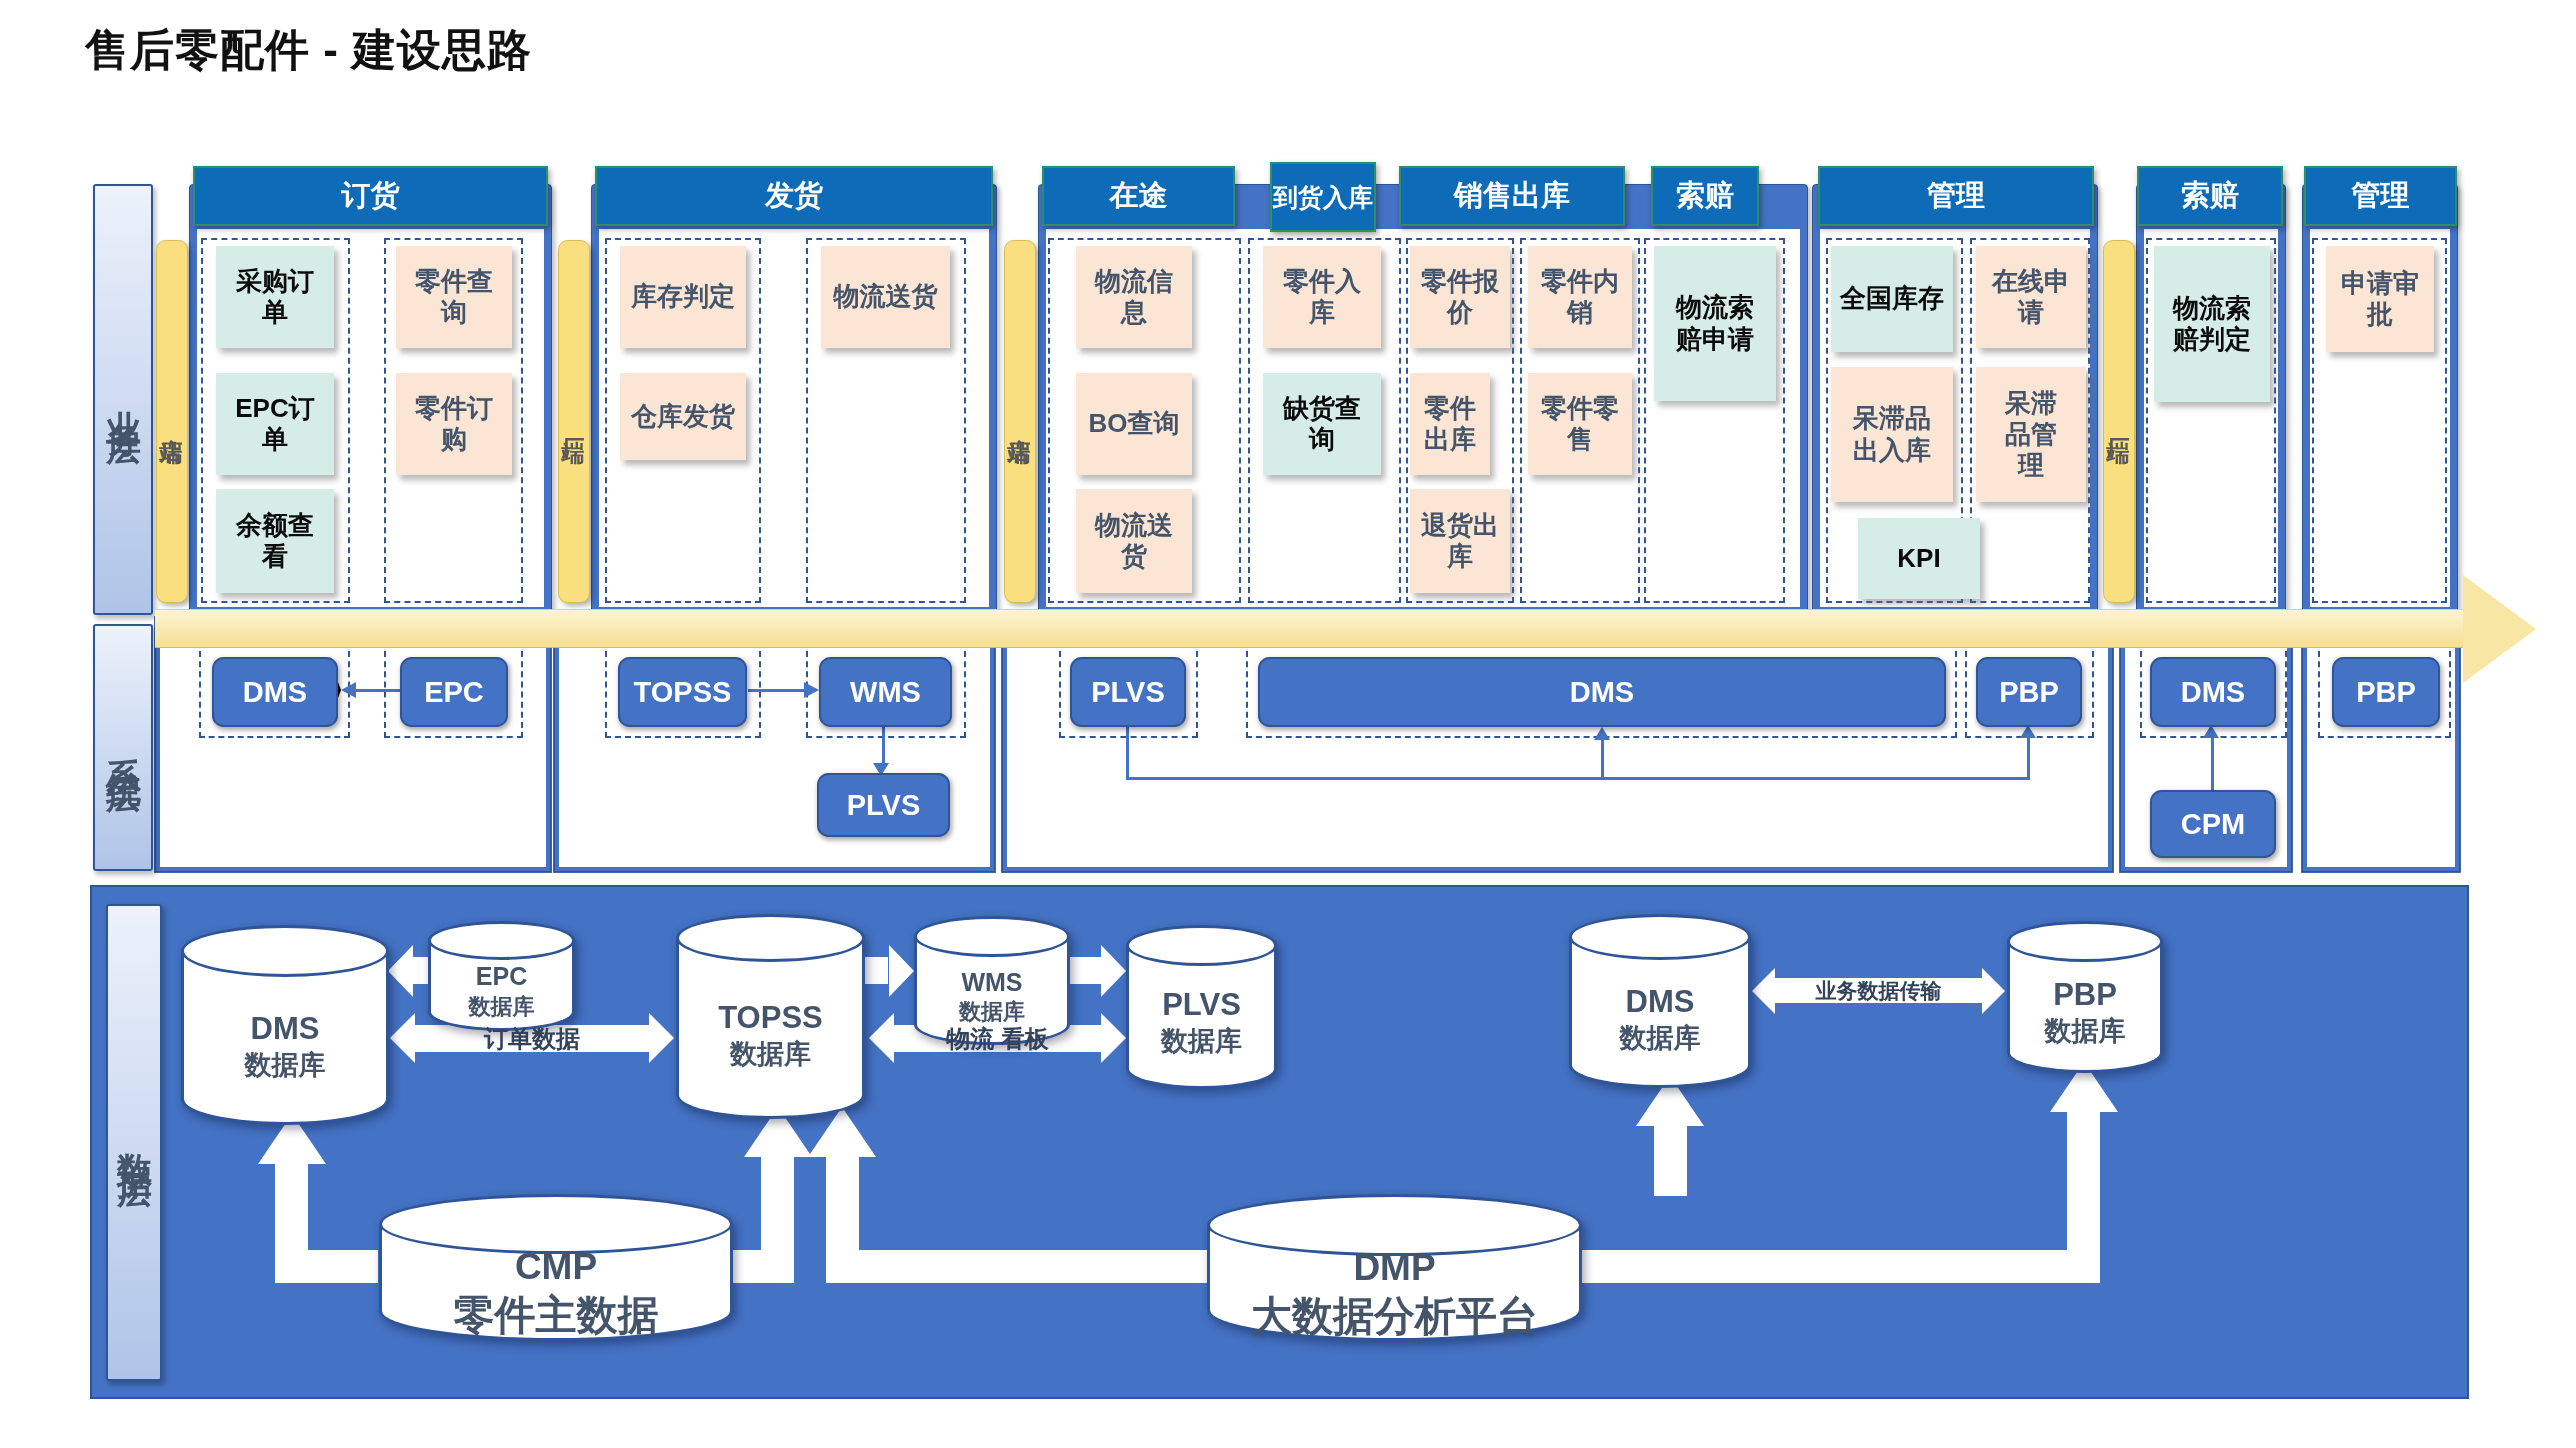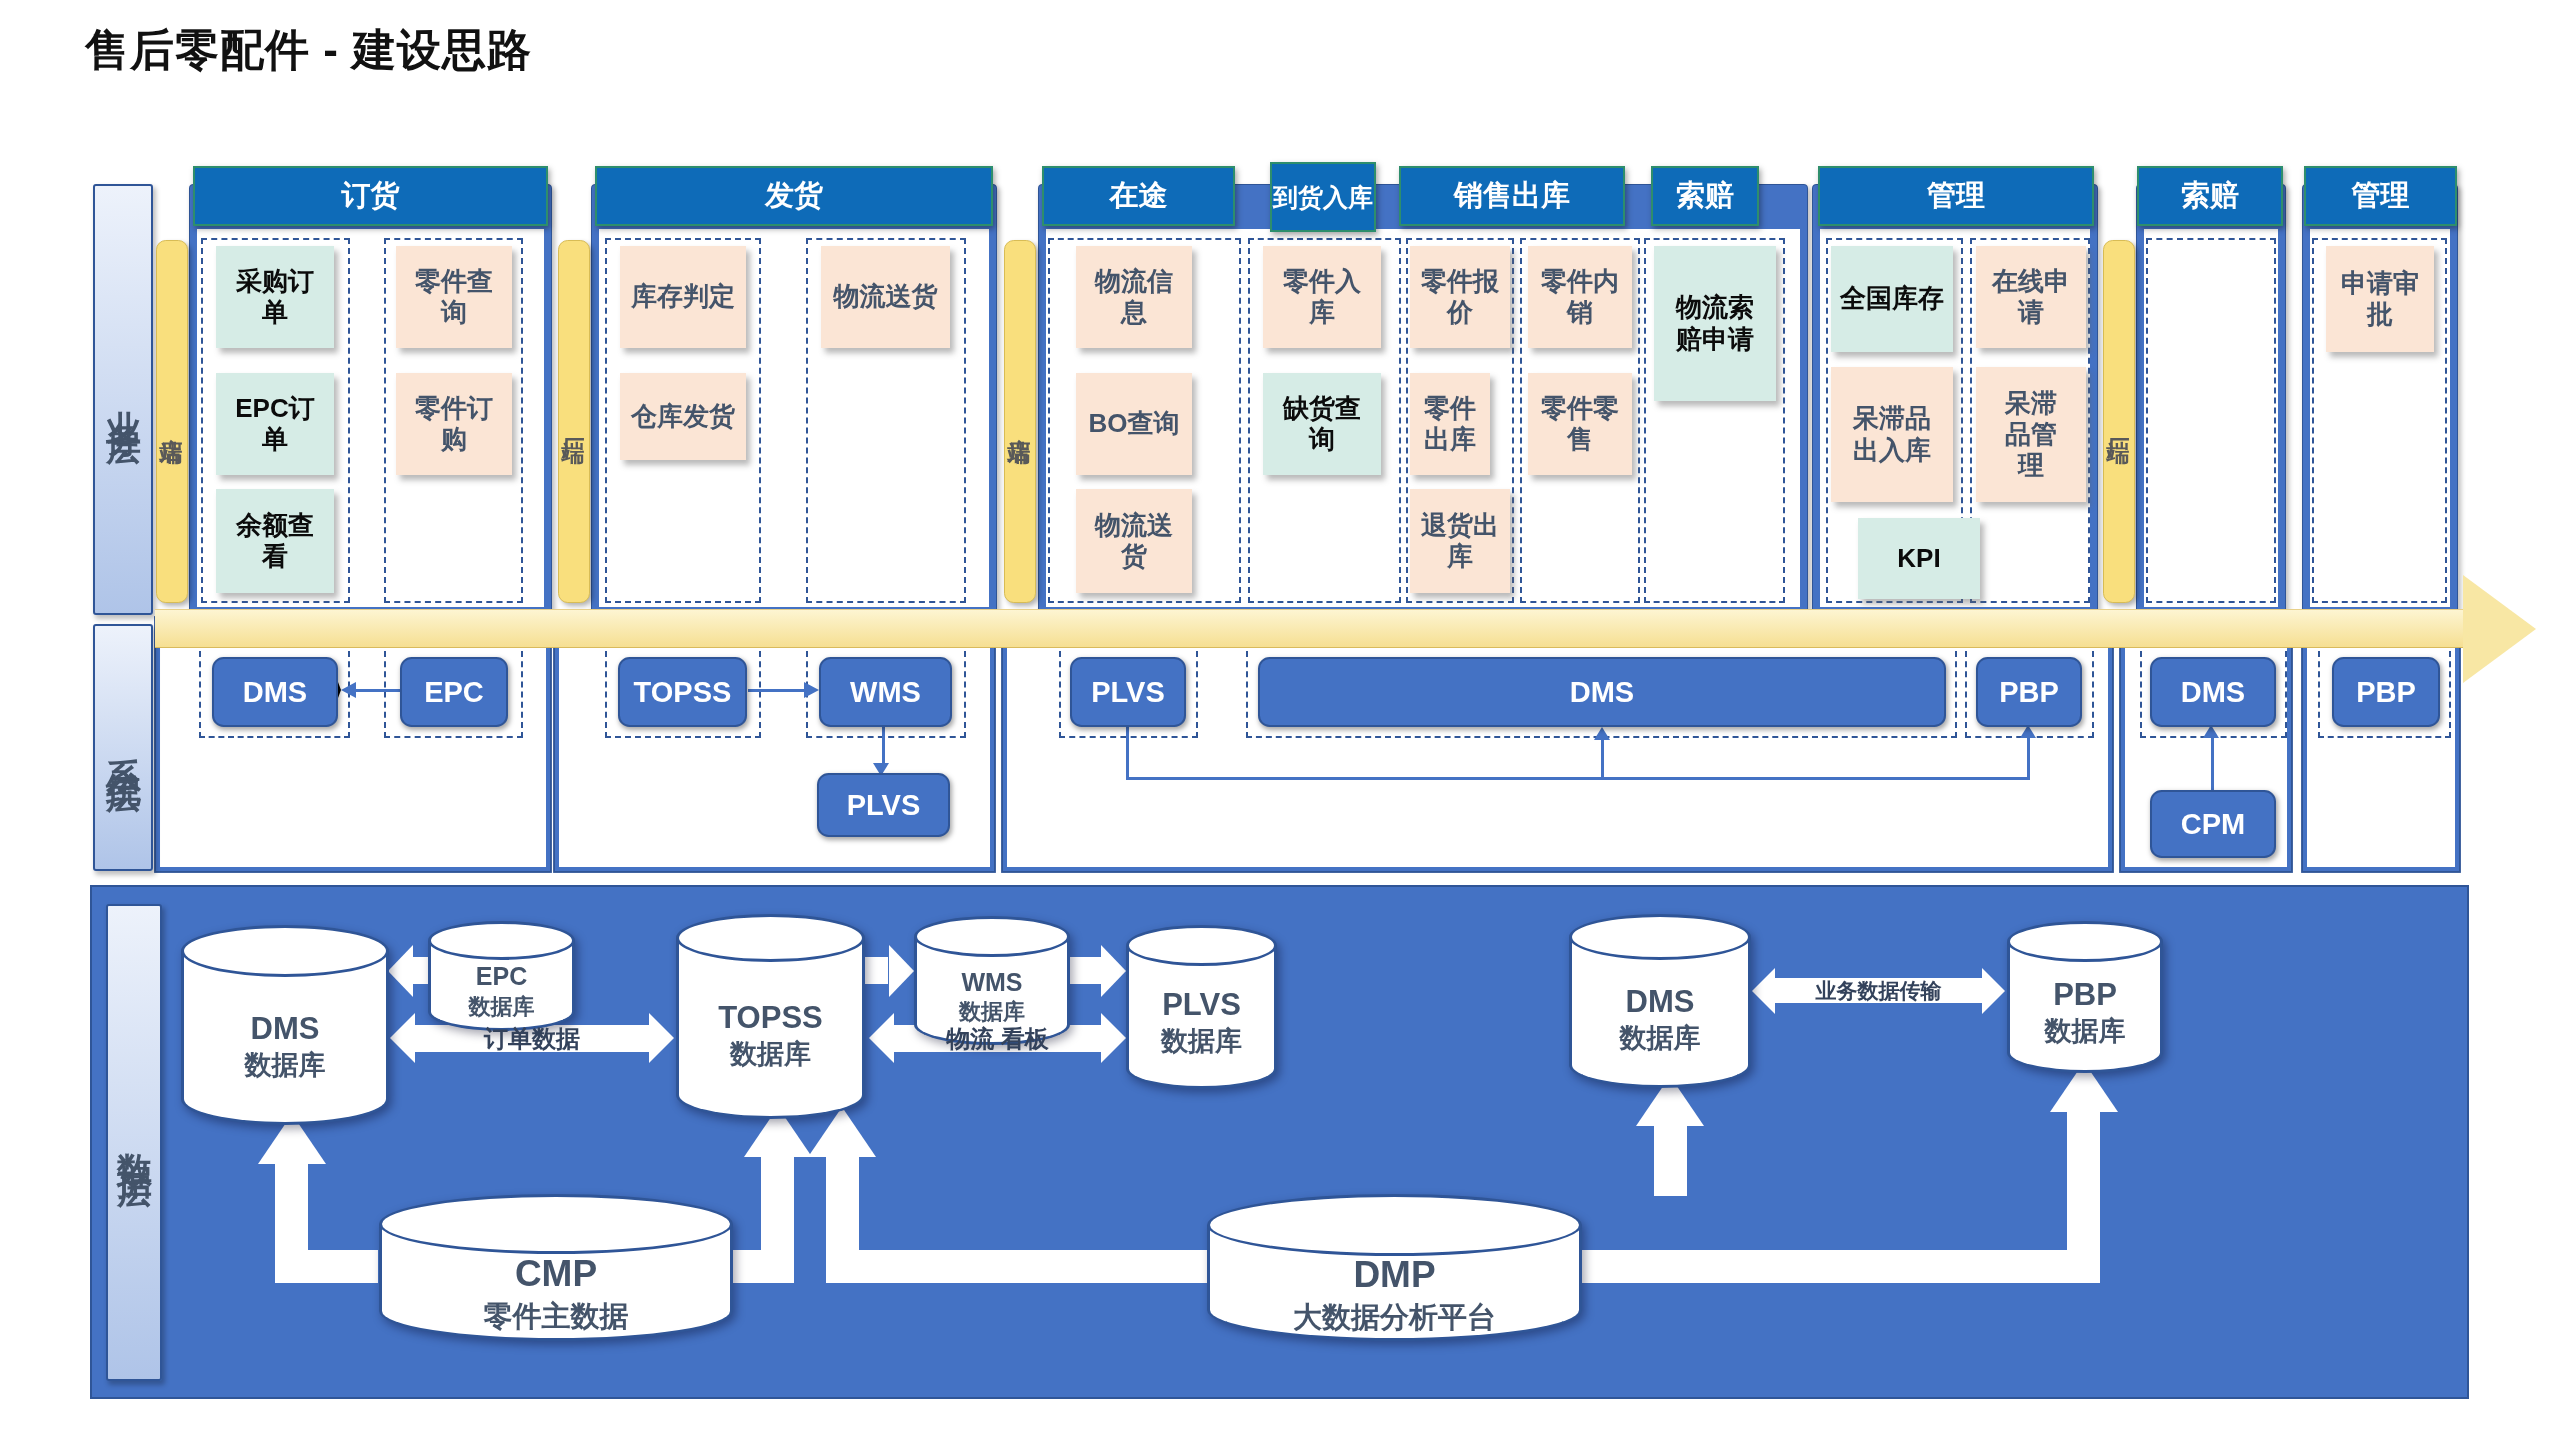--- a/index.html
+++ b/index.html
@@ -53,21 +53,21 @@
   .cyl .cap{position:absolute;left:0;right:0;top:0;height:var(--cap);background:#fff;
             border:3.9px solid #2F5597;border-radius:50%;z-index:3;box-sizing:border-box;}
   .cyl .body{position:absolute;left:0;right:0;top:calc(var(--cap)/2);bottom:0;background:#fff;
              border:3.9px solid #2F5597;border-top:none;box-sizing:border-box;
              border-radius:0 0 50% 50% / 0 0 calc(var(--cap)/2) calc(var(--cap)/2);z-index:2;}
   .cyl .txt{position:absolute;left:0;right:0;top:var(--cap);bottom:9.7px;display:flex;
             flex-direction:column;align-items:center;justify-content:center;z-index:4;
             color:#44546A;font-weight:700;text-align:center;line-height:1.25;}
   .cyl .nm{font-size:31px;} .cyl .sb{font-size:27px;}
   .cyl.small .nm{font-size:25px;} .cyl.small .sb{font-size:22px;}
-  .cyl.big .nm{font-size:37px;} .cyl.big .sb{font-size:29px;}
+  .cyl.big .nm{font-size:37px;} .cyl.big .sb{font-size:41px;}
   
   .wbar{background:#fff;z-index:6;}
   .wtri{width:0;height:0;z-index:6;}
   .flabel{color:#33425B;font-weight:700;text-align:center;z-index:8;}
 </style>
 </head>
 <body>
 
 <div class="canvas">
 
@@ -153,20 +153,21 @@
   <div class="abs bbox pink" style="left:1410px;top:373px;width:80px;height:102px;">零件出库</div>
   <div class="abs bbox pink" style="left:1410px;top:489px;width:100px;height:104px;">退货出库</div>
   <div class="abs bbox pink" style="left:1528px;top:246px;width:104px;height:102px;">零件内销</div>
   <div class="abs bbox pink" style="left:1528px;top:373px;width:104px;height:102px;">零件零售</div>
   <div class="abs bbox teal narrow" style="left:1654px;top:246px;width:122px;height:155px;">物流索赔申请</div>
   <div class="abs bbox teal" style="left:1831px;top:246px;width:122px;height:106px;">全国库存</div>
   <div class="abs bbox pink narrow" style="left:1831px;top:367px;width:122px;height:135px;">呆滞品出入库</div>
   <div class="abs bbox teal" style="left:1831px;top:518px;width:122px;height:81px;margin-left:27px;">KPI</div>
   <div class="abs bbox pink" style="left:1976px;top:246px;width:110px;height:102px;">在线申请</div>
   <div class="abs bbox pink narrow" style="left:1976px;top:367px;width:110px;height:135px;">呆滞品管理</div>
+  <div class="abs bbox teal narrow" style="left:2154px;top:246px;width:116px;height:156px;">物流索赔判定</div>
   <div class="abs bbox pink" style="left:2326px;top:246px;width:108px;height:106px;">申请审批</div>
 
   <div class="abs sysc" style="left:156px;top:618px;width:394px;height:253px;"></div>
   <div class="abs sysc" style="left:555px;top:618px;width:439px;height:253px;"></div>
   <div class="abs sysc" style="left:1003px;top:618px;width:1109px;height:253px;"></div>
   <div class="abs sysc" style="left:2121px;top:618px;width:170px;height:253px;"></div>
   <div class="abs sysc" style="left:2303px;top:618px;width:156px;height:253px;"></div>
 
   <div class="abs dash" style="left:199px;top:641px;width:151px;height:97px;"></div>
   <div class="abs dash" style="left:384px;top:641px;width:139px;height:97px;"></div>

